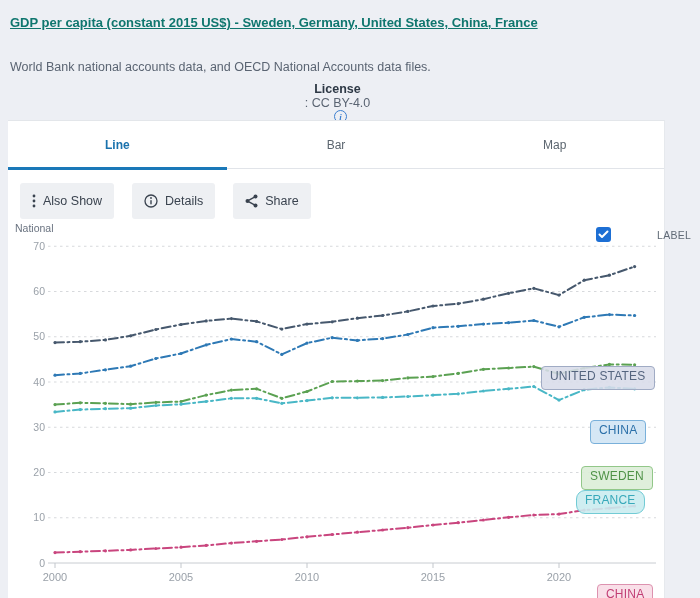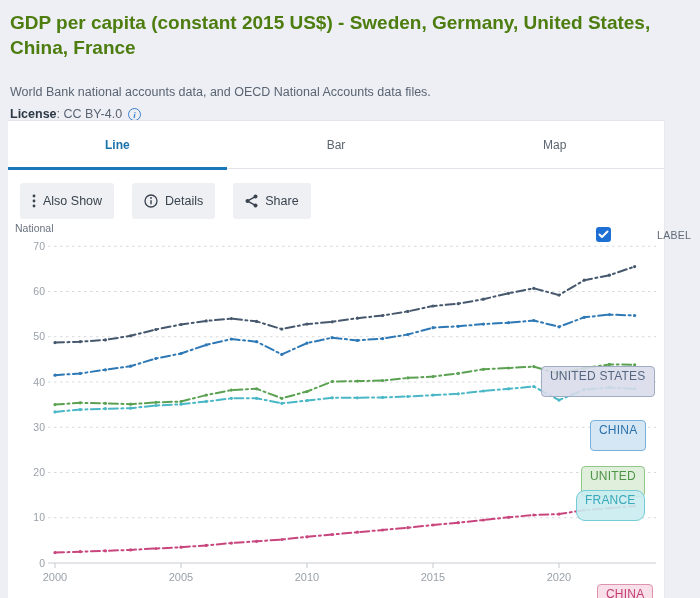--- a/index.html
+++ b/index.html
@@ -2,23 +2,23 @@
 <html><head>
 <meta charset="utf-8">
 <style>
   * { margin:0; padding:0; box-sizing:border-box; }
   html,body { width:700px; height:598px; overflow:hidden;
     font-family:"Liberation Sans", sans-serif; background:#edeff4; }
   .page { position:relative; width:700px; height:598px; }
 
   
   .header { position:absolute; left:10px; top:10px; width:655px; }
-  .title { font-size:19px; font-weight:700; color:#4d7c0f; line-height:25px; max-width:650px; }
+  .title { font-size:13px; font-weight:700; color:#0f766e; line-height:25px; max-width:650px;text-decoration:underline; }
   .source { margin-top:25px; font-size:12.5px; color:#5a6472; }
-  .license-row { margin-top:8px; font-size:12.5px; color:#5a6472; display:flex; align-items:center; }
+  .license-row { margin-top:8px; font-size:12.5px; color:#5a6472; display:flex; align-items:center;flex-direction:column; }
   .license-label { font-weight:700; color:#2d3845; }
   .info-icon { display:inline-block; margin-left:6px; width:13px; height:13px; border:1.3px solid #3c7fd0;
     border-radius:50%; color:#3c7fd0; font-size:9px; font-weight:700; text-align:center; line-height:12px;
     font-family:"Liberation Serif", serif; font-style:italic; }
 
   
   .card { position:absolute; left:8px; top:120px; width:657px; height:478px; background:#ffffff;
     border-top:1px solid #e3e6ea; border-right:1px solid #e6e9ed; }
 
   
@@ -36,21 +36,21 @@
   .tool-btn svg { display:block; }
 
   
   .chart-wrap { position:absolute; left:0; top:98px; width:657px; height:378px; }
   .unit-label { position:absolute; left:7px; top:3px; font-size:10.5px; color:#6a7380; }
   .label-toggle { position:absolute; left:588px; top:8px; display:flex; align-items:center; gap:6px; cursor:pointer; }
   .checkbox { width:15px; height:15px; background:#1d6fd4; border-radius:3px; display:flex;
     align-items:center; justify-content:center; }
   .checkbox svg { display:block; }
   .label-toggle-text { font-size:10.5px; color:#606a76; letter-spacing:0.3px;padding-left:40px; }
-  .pill { position:absolute; font-size:12px; letter-spacing:0.2px; padding:2px 8px 13px 8px;
+  .pill { position:absolute; font-size:12px; letter-spacing:0.2px; padding:2px 8px 6px 8px;
     border-radius:4px; border:1px solid; white-space:nowrap; cursor:pointer; }
   #chart-svg { position:absolute; left:0; top:0; }
 </style>
 </head>
 <body>
 
 <div class="page">
 
   <div class="header">
     <div class="title">GDP per capita (constant 2015 US$) - Sweden, Germany, United States, China, France</div>
@@ -270,20 +270,20 @@
         <span class="checkbox">
           <svg width="11" height="9" viewBox="0 0 11 9">
               <polyline points="1.5,4.5 4,7 9.5,1.5" fill="none" stroke="#ffffff" stroke-width="2" stroke-linecap="round" stroke-linejoin="round"></polyline>
             </svg>
         </span>
         <span class="label-toggle-text">LABEL</span>
       </div>
       <div id="pill-layer">
           <div class="pill" style="left: 533px; top: 147px; background: rgba(216, 220, 233, 0.88); border-color: rgb(160, 171, 196); color: rgb(85, 101, 127);">UNITED STATES</div>
           <div class="pill" style="left: 582px; top: 201px; background: rgba(208, 228, 244, 0.9); border-color: rgb(121, 176, 218); color: rgb(43, 112, 169);">CHINA</div>
-          <div class="pill" style="left: 573px; top: 247px; background: rgba(220, 237, 215, 0.9); border-color: rgb(146, 199, 137); color: rgb(79, 147, 71);">UNITED</div>
+          <div class="pill" style="left: 573px; top: 247px; background: rgba(220, 237, 215, 0.9); border-color: rgb(146, 199, 137); color: rgb(79, 147, 71);">SWEDEN</div>
           <div class="pill" style="left: 568px; top: 271px; background: rgba(202, 236, 240, 0.9); border-color: rgb(114, 203, 213); color: rgb(56, 169, 186); border-radius: 9px;">FRANCE</div>
           <div class="pill" style="left: 589px; top: 365px; background: rgba(248, 219, 230, 0.9); border-color: rgb(221, 146, 175); color: rgb(194, 62, 116);">CHINA</div>
         </div>
     </div>
 
   </div>
 </div>
 
 </body></html>

